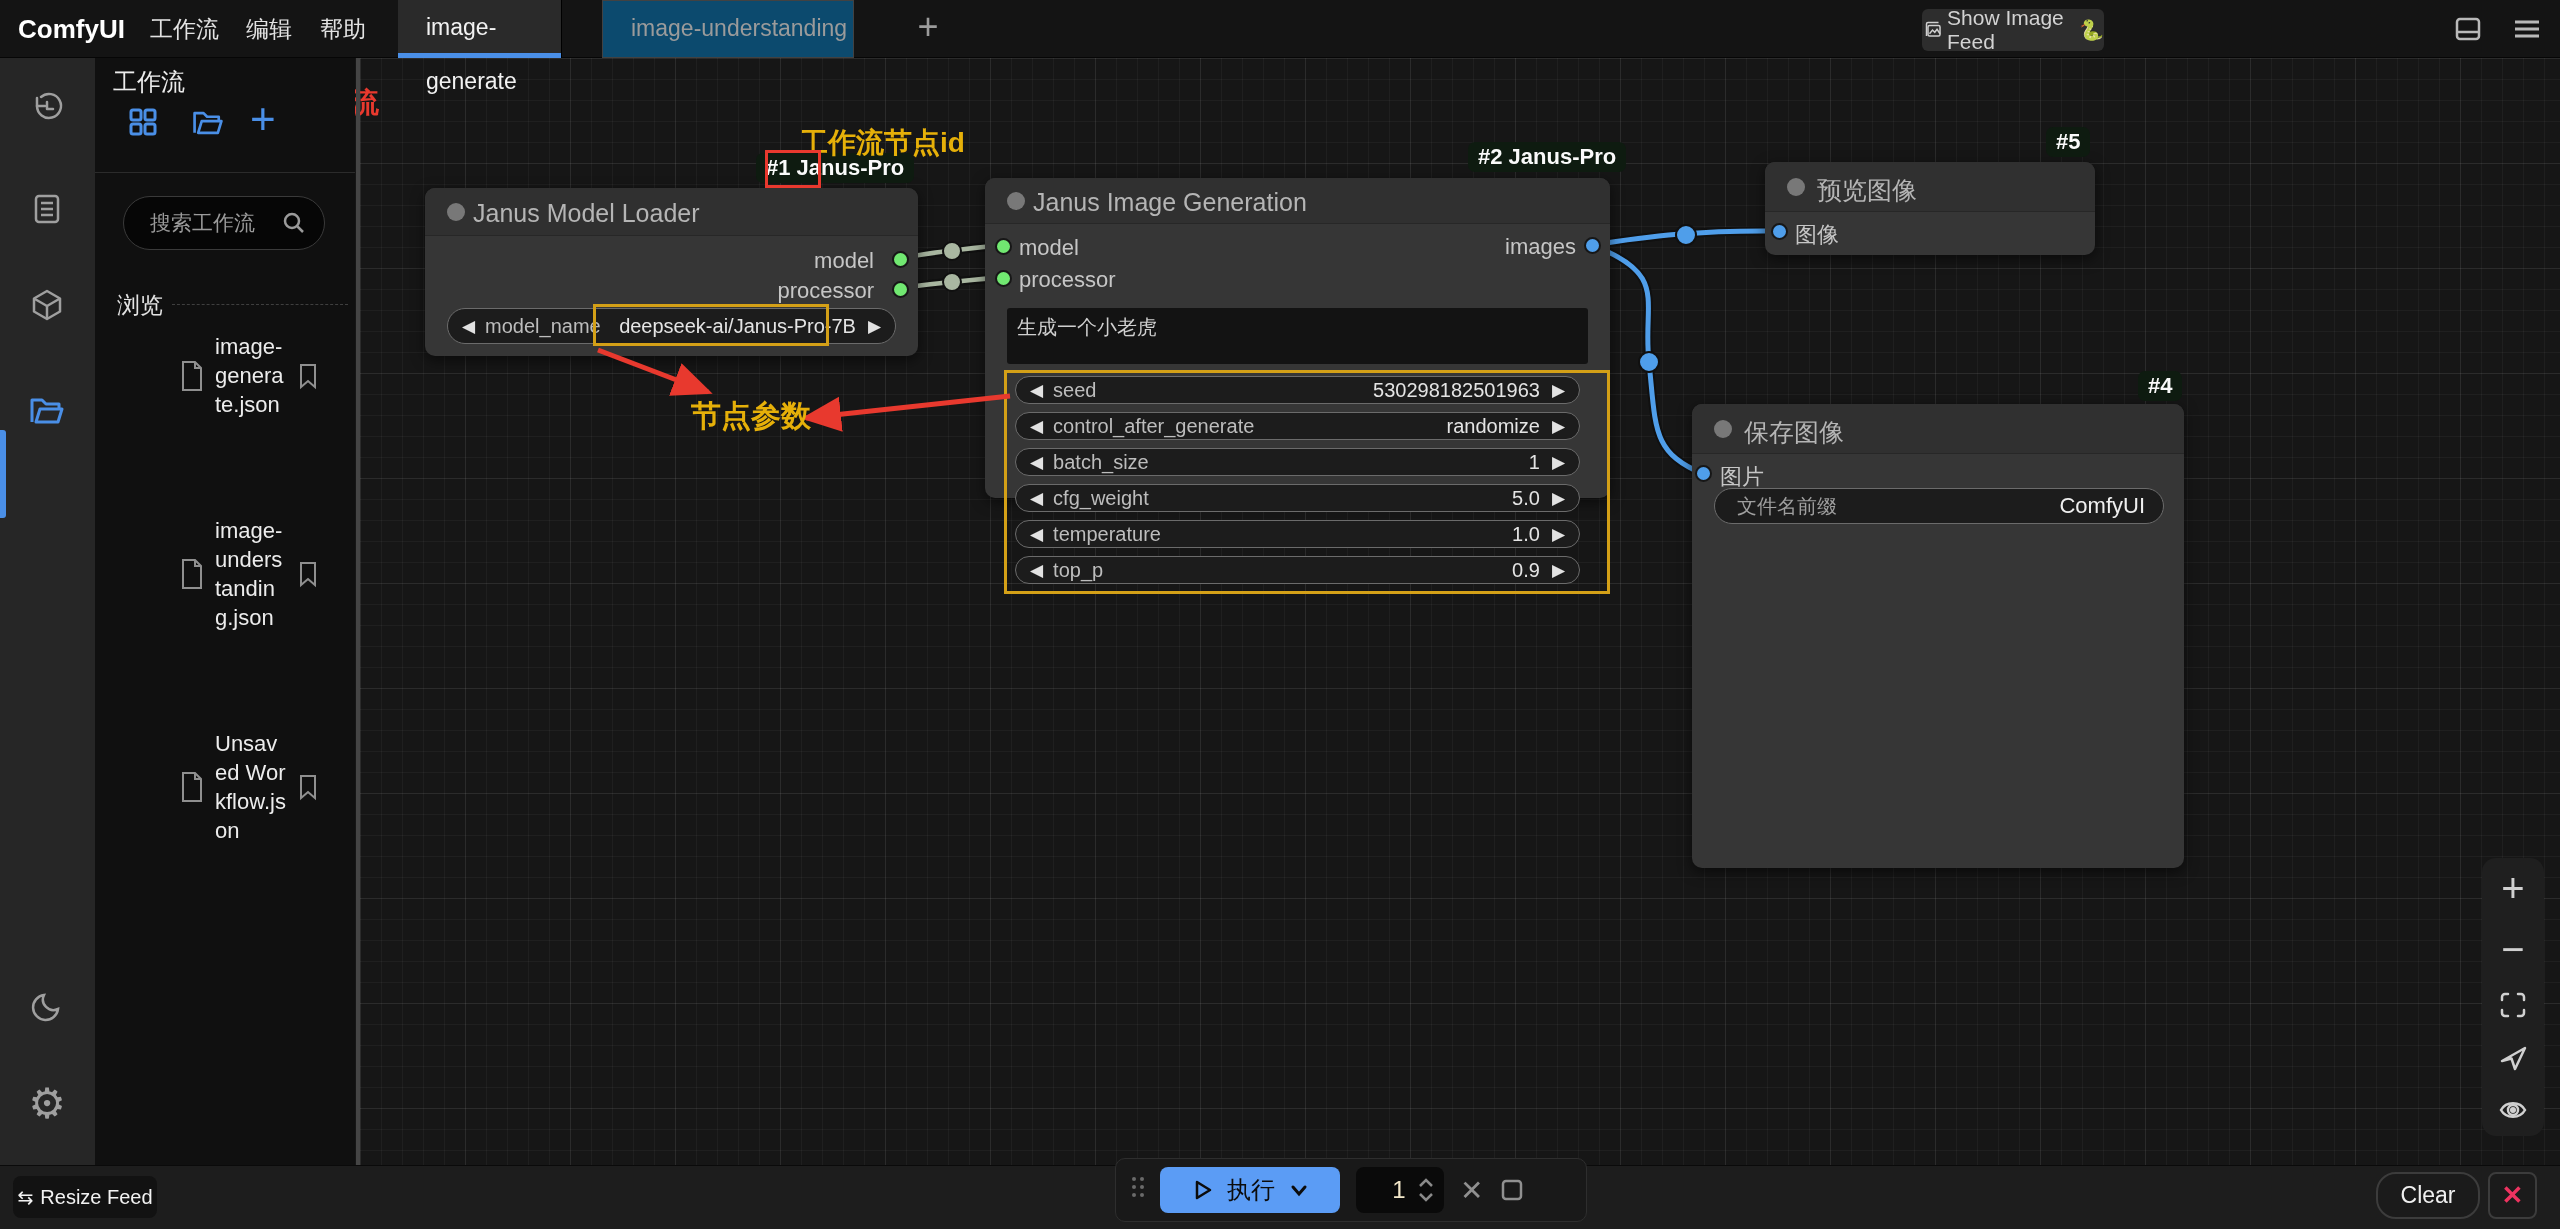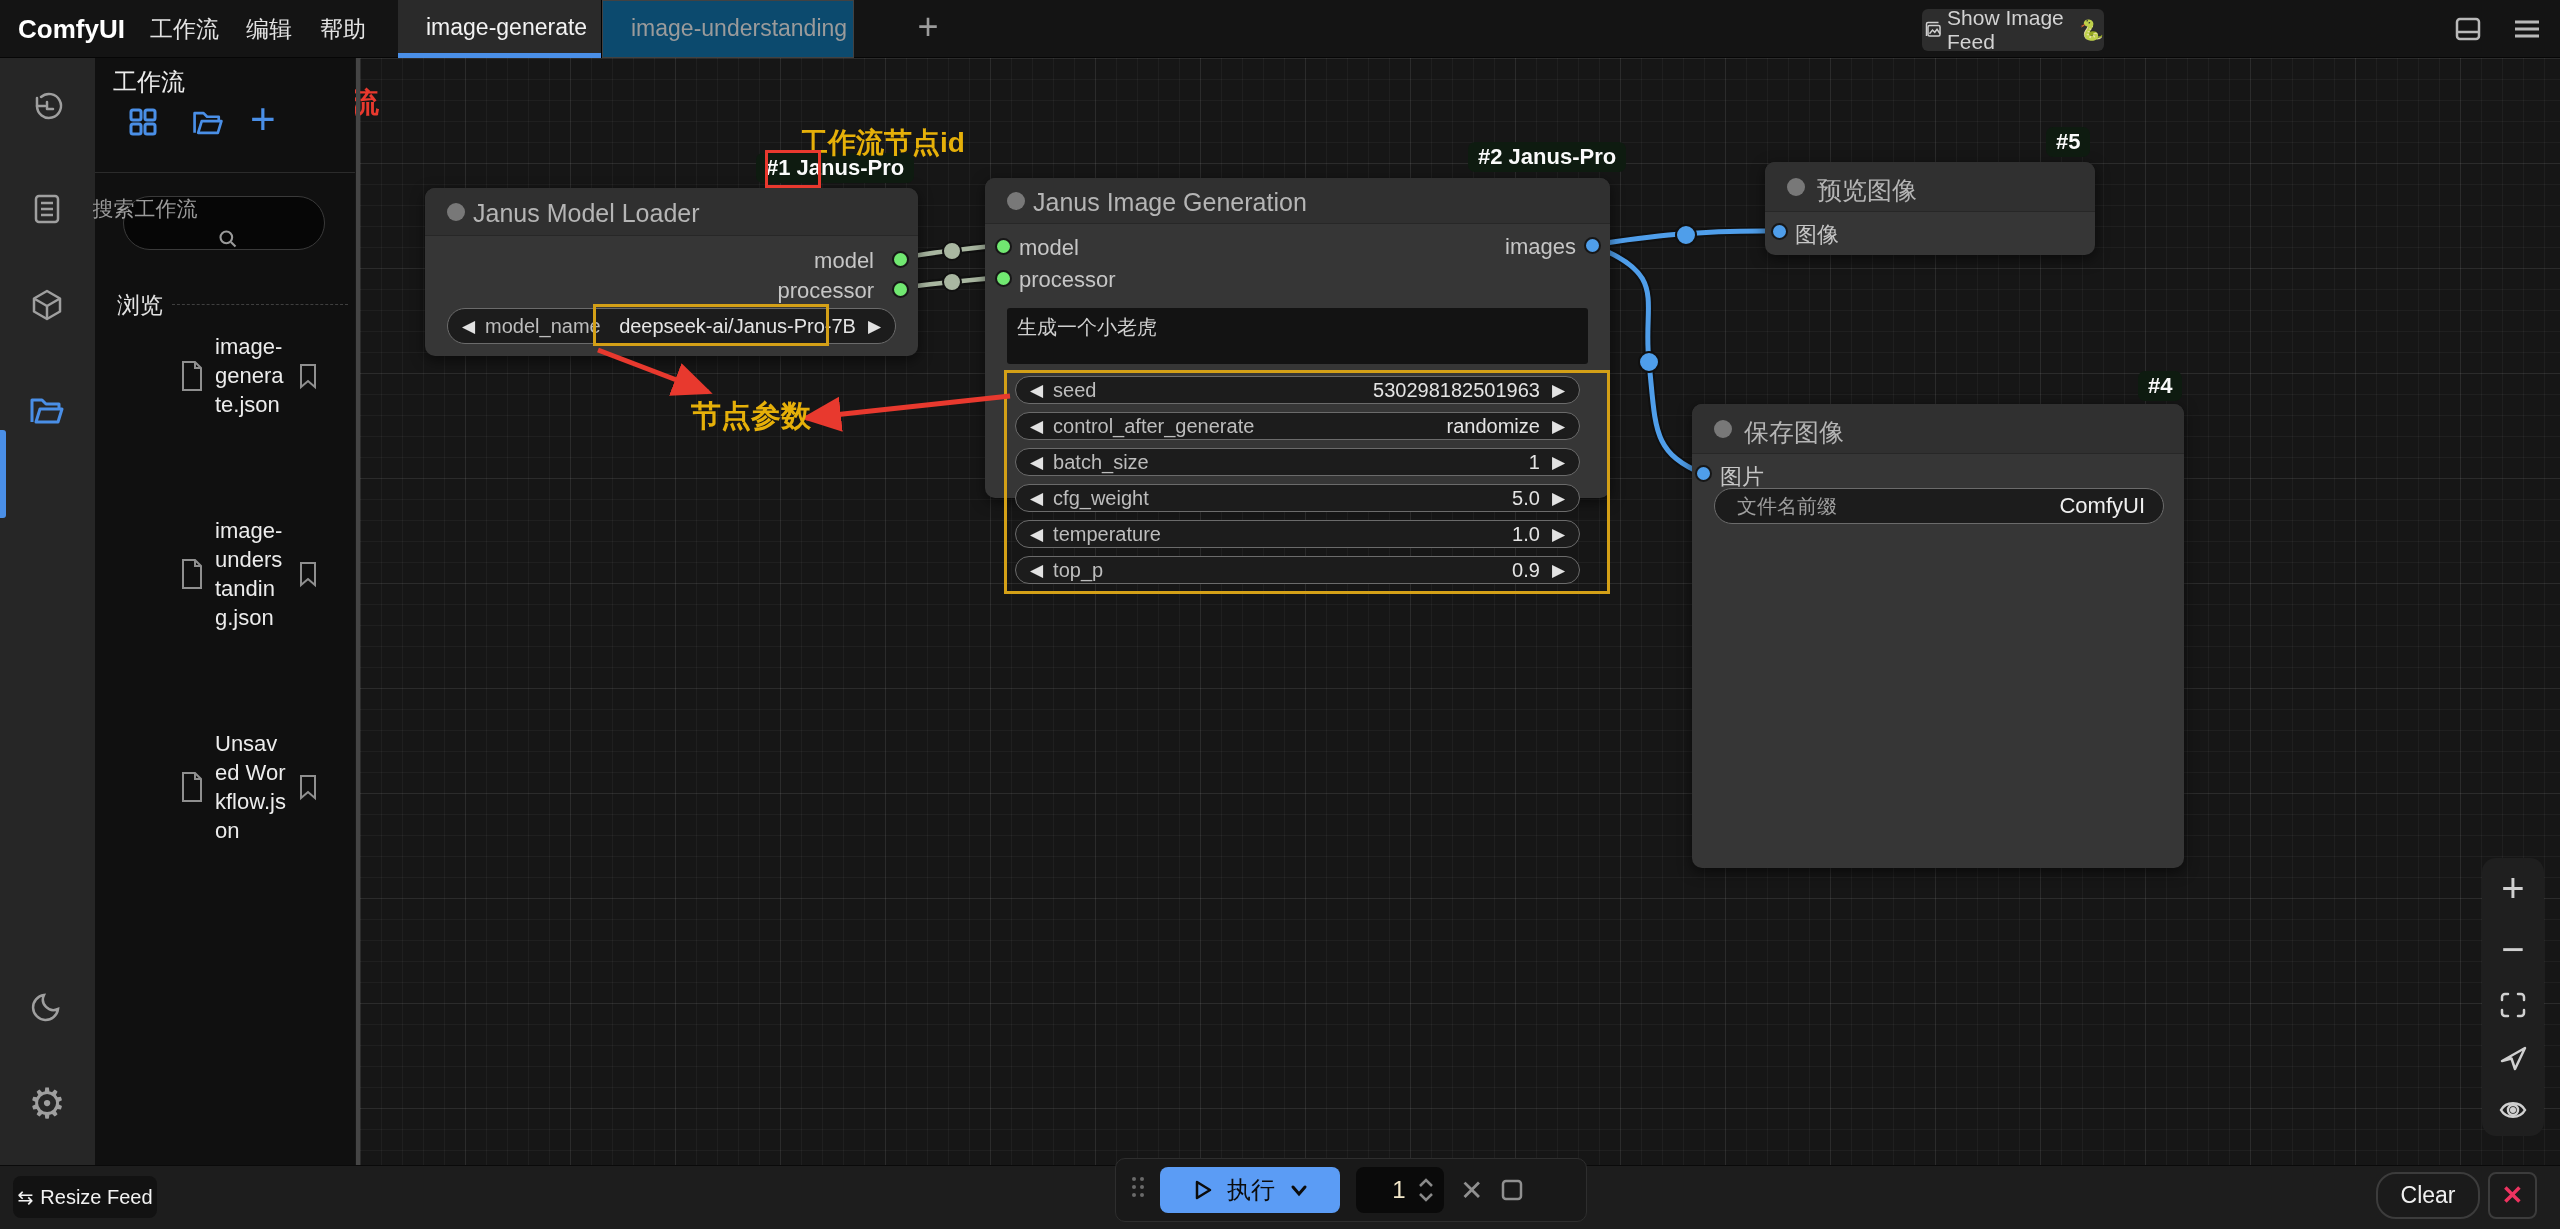--- a/index.html
+++ b/index.html
@@ -6,38 +6,38 @@
   html,body { background:#000; }
   body { font-family:"Liberation Sans", sans-serif; }
   .page { position:relative; width:2560px; height:1229px; overflow:hidden; background:#161616; }
 
   
   .header { position:absolute; left:0; top:0; width:2560px; height:58px; background:#141414; border-bottom:1px solid #060606; z-index:30; }
   .logo { position:absolute; left:18px; top:0; line-height:58px; font-size:26px; font-weight:bold; color:#fff; }
   .menu-item { position:absolute; top:0; line-height:58px; font-size:23px; color:#e3e3e3; }
   .menu-workflow { left:150px; } .menu-edit { left:246px; } .menu-help { left:320px; }
   .tab { position:absolute; top:0; height:58px; line-height:54px; text-align:left; padding-left:28px; font-size:23px; }
-  .tab-active { left:398px; width:204px; background:#2a2a2a; color:#f2f2f2; border-right:1px solid #000; }
+  .tab-active { left:398px; width:164px; background:#2a2a2a; color:#f2f2f2; border-right:1px solid #000; }
   .tab-active .underline { position:absolute; left:0; bottom:0; width:100%; height:5px; background:#4a8fe7; }
   .tab-inactive { left:602px; width:252px; background:#0c4a6e; color:#9b9b9b; border:1px solid #424242; }
   .new-tab { position:absolute; left:906px; top:0; width:44px; height:58px; line-height:54px; text-align:center; font-size:36px; color:#9b9b9b; font-weight:300; }
   .feed-btn { position:absolute; left:1922px; top:9px; width:182px; height:42px; background:#2d2d2d; border-radius:6px; display:flex; align-items:center; justify-content:center; gap:4px; color:#d3d3d3; font-size:21px; }
   .hdr-icon { position:absolute; top:13px; }
   .icon-panel { left:2452px; } .icon-burger { left:2510px; }
 
   
   .rail { position:absolute; left:0; top:58px; width:95px; height:1107px; background:#262626; z-index:20; }
   .rail-icon { position:absolute; left:47px; transform:translate(-50%,-50%); color:#9f9f9f; }
   .rail-blue-bar { position:absolute; left:0; top:372px; width:6px; height:88px; background:#4a8fe7; border-radius:0 3px 3px 0; }
 
   
   .panel { position:absolute; left:95px; top:58px; width:260px; height:1107px; background:#101010; z-index:20; }
   .panel-title { position:absolute; left:18px; top:8px; font-size:24px; color:#ececec; }
   .panel-divider { position:absolute; left:0; top:114px; width:260px; height:1px; background:#2b2b2b; }
-  .search-box { position:absolute; left:28px; top:138px; width:202px; height:54px; background:#060606; border:1px solid #3a3a3a; border-radius:28px; display:flex; align-items:center; padding:0 18px 0 26px; gap:8px;flex-direction:column; }
+  .search-box { position:absolute; left:28px; top:138px; width:202px; height:54px; background:#060606; border:1px solid #3a3a3a; border-radius:28px; display:flex; align-items:center; padding:0 18px 0 26px; gap:8px; }
   .search-box input { flex:1; min-width:0; background:transparent; border:none; outline:none; color:#cfcfcf; font-size:21px; font-family:inherit; }
   .search-box input::placeholder { color:#9a9a9a; }
   .browse-label { position:absolute; left:22px; top:232px; font-size:23px; color:#e3e3e3; }
   .browse-dash { position:absolute; left:77px; top:246px; width:176px; border-top:1px dashed #3f3f3f; }
   .file-row { position:absolute; left:84px; width:150px; display:flex; align-items:center; gap:10px; }
   .file-name { width:72px; font-size:22px; line-height:29px; color:#ececec; word-break:break-all; }
   .row1 { top:274px; } .row2 { top:458px; } .row3 { top:671px; }
   .panel-scroll { position:absolute; left:356px; top:58px; width:4px; height:1107px; background:#454545; z-index:21; }
 
   

